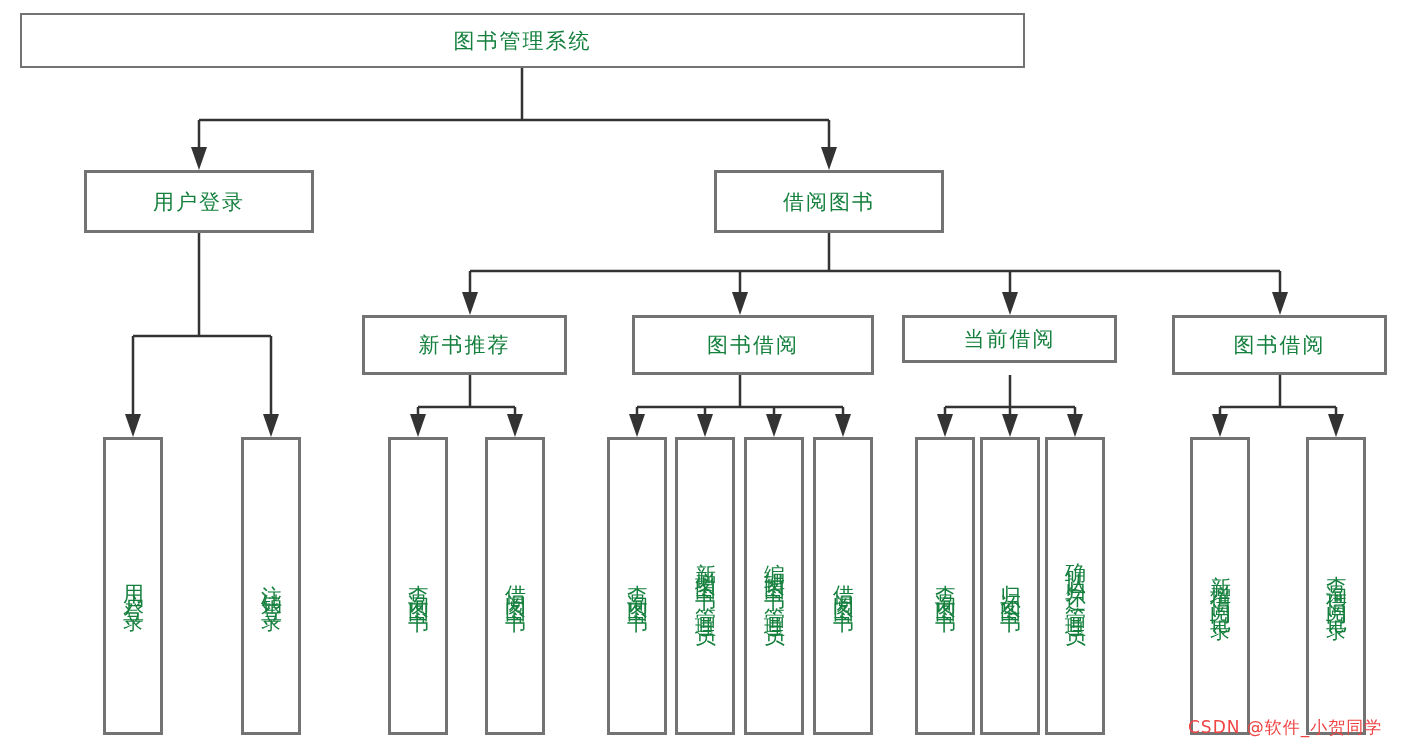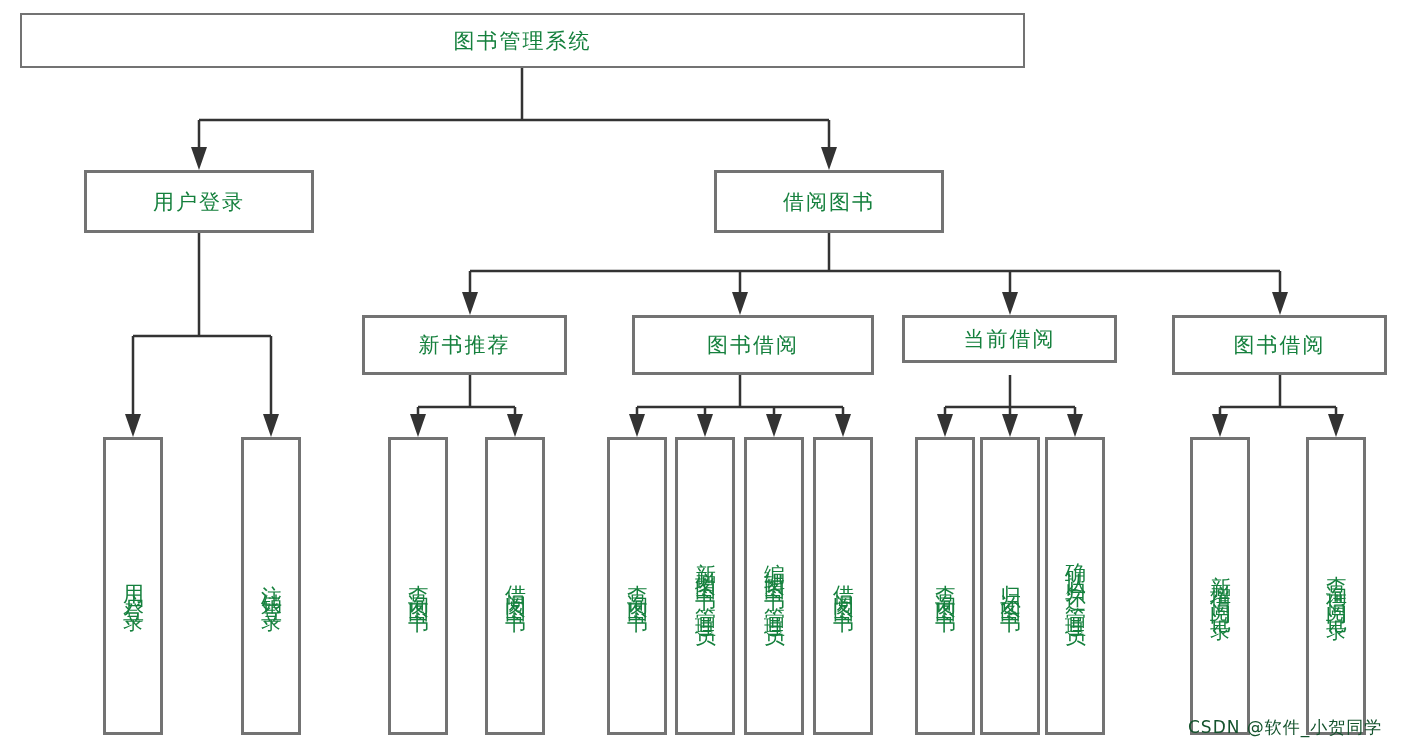--- a/index.html
+++ b/index.html
@@ -30,21 +30,21 @@
     writing-mode:vertical-rl;
     text-orientation:mixed;
     font-size:21px;
     letter-spacing:9px;
     line-height:1;
   }
   .watermark{
     position:absolute;
     z-index:5;
     font-size:17px;
-    color:#14532d;
+    color:#ef4444;
     white-space:nowrap;
     letter-spacing:1px;
   }
 </style>
 </head>
 <body>
 
 <div id="canvas">
 
   <svg id="wires" width="1405" height="747" viewBox="0 0 1405 747">

